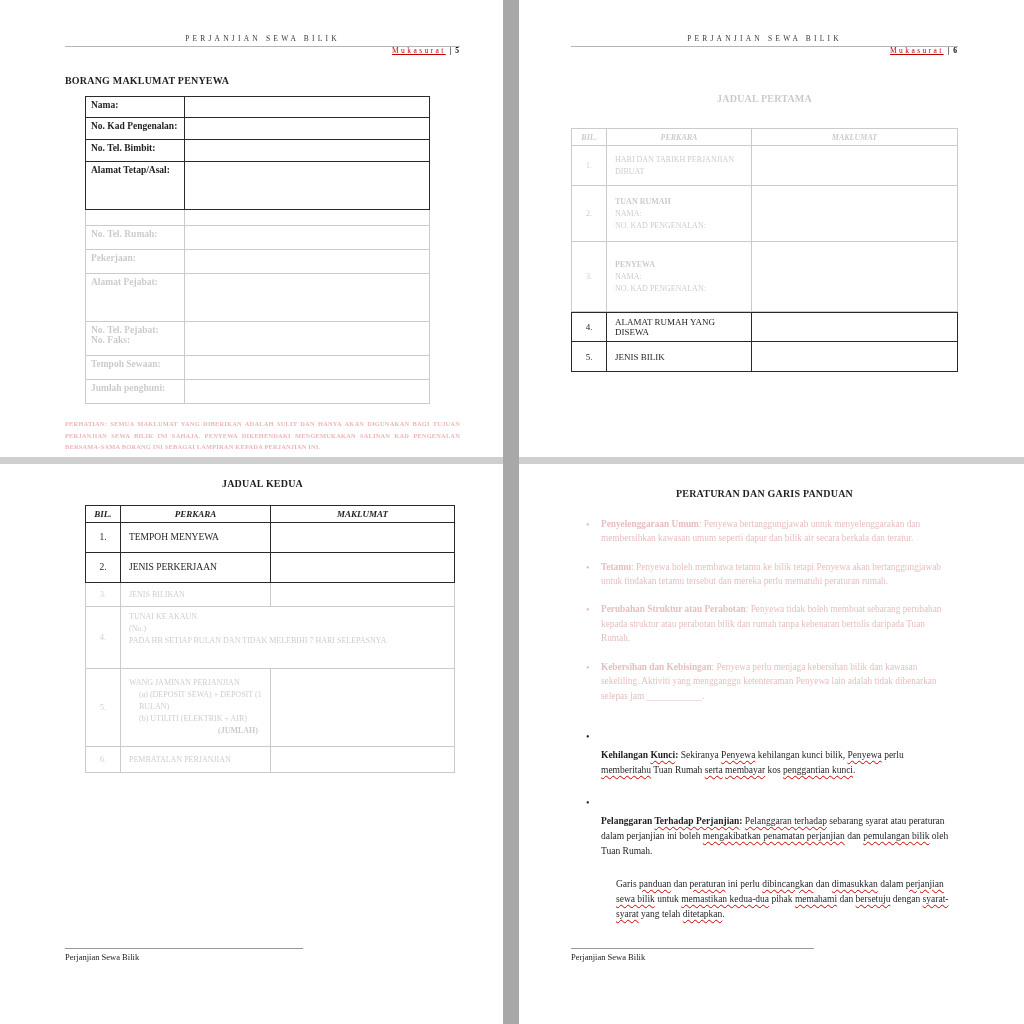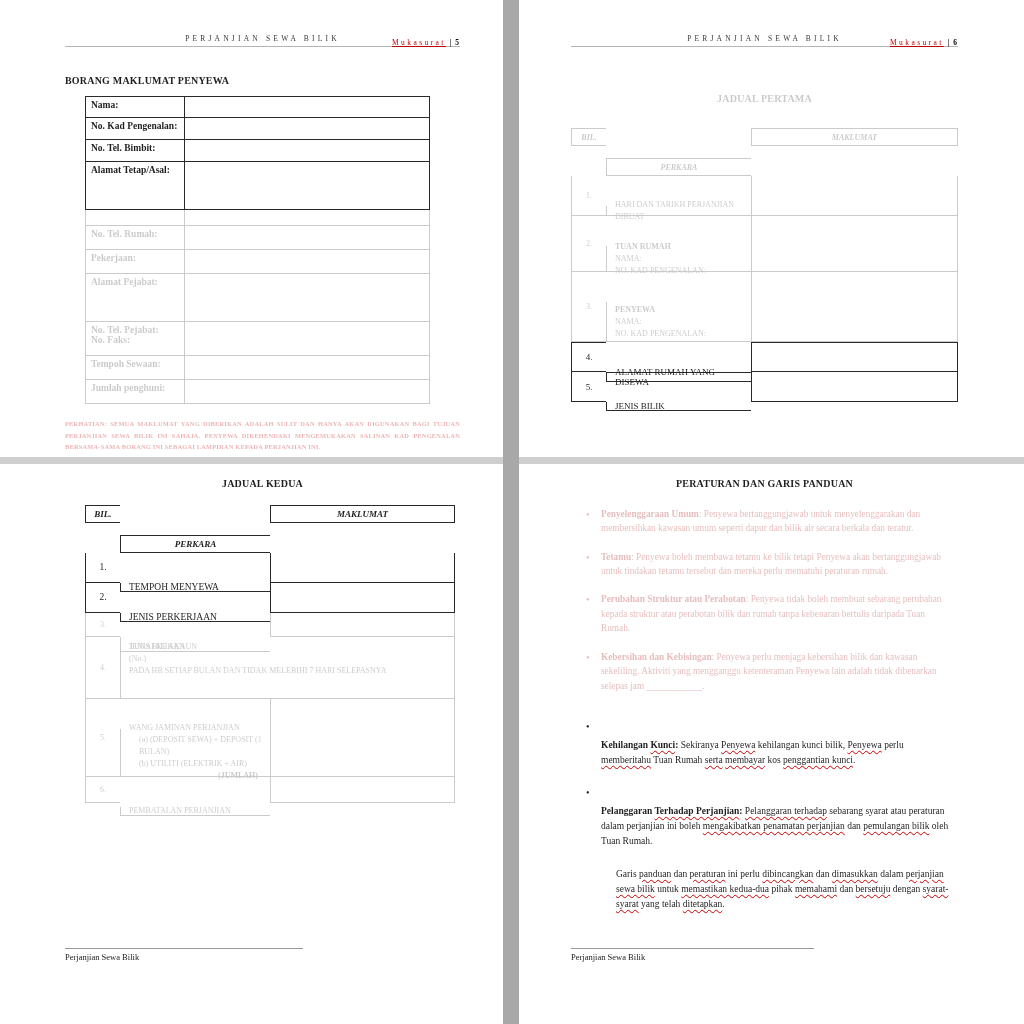--- a/index.html
+++ b/index.html
@@ -21,21 +21,21 @@
   .page-bottom { height:628px; }
   .p-left { padding:0 43px 0 65px; }
   .p-right { padding:0 66px 0 52px; }
 
   
   .pg-header { position:relative; height:13px; margin-top:34px; border-bottom:1px solid #b5b5b5; }
   .pg-header .title {
     position:absolute; left:50%; transform:translateX(-50%);
     font-size:7.5px; letter-spacing:3.2px; color:#3a3a3a; white-space:nowrap;
   }
-  .pg-header .pagelabel { position:absolute; right:0; top:4px; font-size:7.5px; white-space:nowrap; }
+  .pg-header .pagelabel { position:absolute; right:0; top:12px; font-size:7.5px; white-space:nowrap; }
   .pagelabel .muka { color:#c00000; text-decoration:underline; letter-spacing:2.4px; }
   .pagelabel .num { font-weight:bold; color:#000; letter-spacing:1px; margin-left:4px; }
 
   .sq {
     text-decoration-style:wavy;
     text-decoration-color:#cc0000; text-decoration-thickness:1px; text-underline-offset:2px;
   }
   .seg-b { font-weight:bold; }
   .seg-w {
     text-decoration:underline; text-decoration-style:wavy;
@@ -62,21 +62,21 @@
     color:#c00000; opacity:.3; text-align:justify; letter-spacing:.2px;
   }
 
   
   .t3 { width:100%; }
   .trow { display:flex; }
   .trow > div { border-left:1px solid #2a2a2a; border-bottom:1px solid #2a2a2a; }
   .trow > div:last-child { border-right:1px solid #2a2a2a; }
   .trow.t-first > div { border-top:1px solid #2a2a2a; }
   .c-bil { text-align:center; display:flex; align-items:center; justify-content:center; }
-  .c-per { display:flex; flex-direction:column; justify-content:center; padding:4px 8px;margin-top:30px; }
+  .c-per { display:flex; flex-direction:column; justify-content:center; padding:4px 8px; }
   .c-mak { flex:1; padding:4px 8px; }
   .thead > div { font-weight:bold; text-align:center; align-items:center; justify-content:center; display:flex; padding:3px 8px;font-style:italic; }
 
   
   .t6 { margin-top:24px; font-size:8px; }
   .t6 .c-bil { width:35px; }
   .t6 .c-per { width:145px; }
   .t6 .g-line { line-height:1.5; }
   .t6 .g-lead { font-weight:bold; }
   .t6 .vis { font-size:9px; }
@@ -294,21 +294,21 @@
           <div class="c-bil">5.</div>
           <div class="c-per">JENIS BILIK</div>
           <div class="c-mak"></div>
         </div>
       </div>
     </div>
 
     <div class="page-gap"></div>
 
     <div class="page page-bottom p-right">
-      <div class="center-head" style="margin-top:14px;">PERATURAN DAN GARIS PANDUAN</div>
+      <div class="center-head" style="margin-top:24px;">PERATURAN DAN GARIS PANDUAN</div>
 
       <div class="bullets">
 
         <div class="bullet ghost-red">
           <span class="dot">•</span>
           <div class="btext"><span class="gb-lead">Penyelenggaraan Umum</span><span>: </span><span>Penyewa bertanggungjawab untuk menyelenggarakan dan membersihkan kawasan umum seperti dapur dan bilik air secara berkala dan teratur.</span></div>
         </div>
 
         <div class="bullet ghost-red">
           <span class="dot">•</span>

